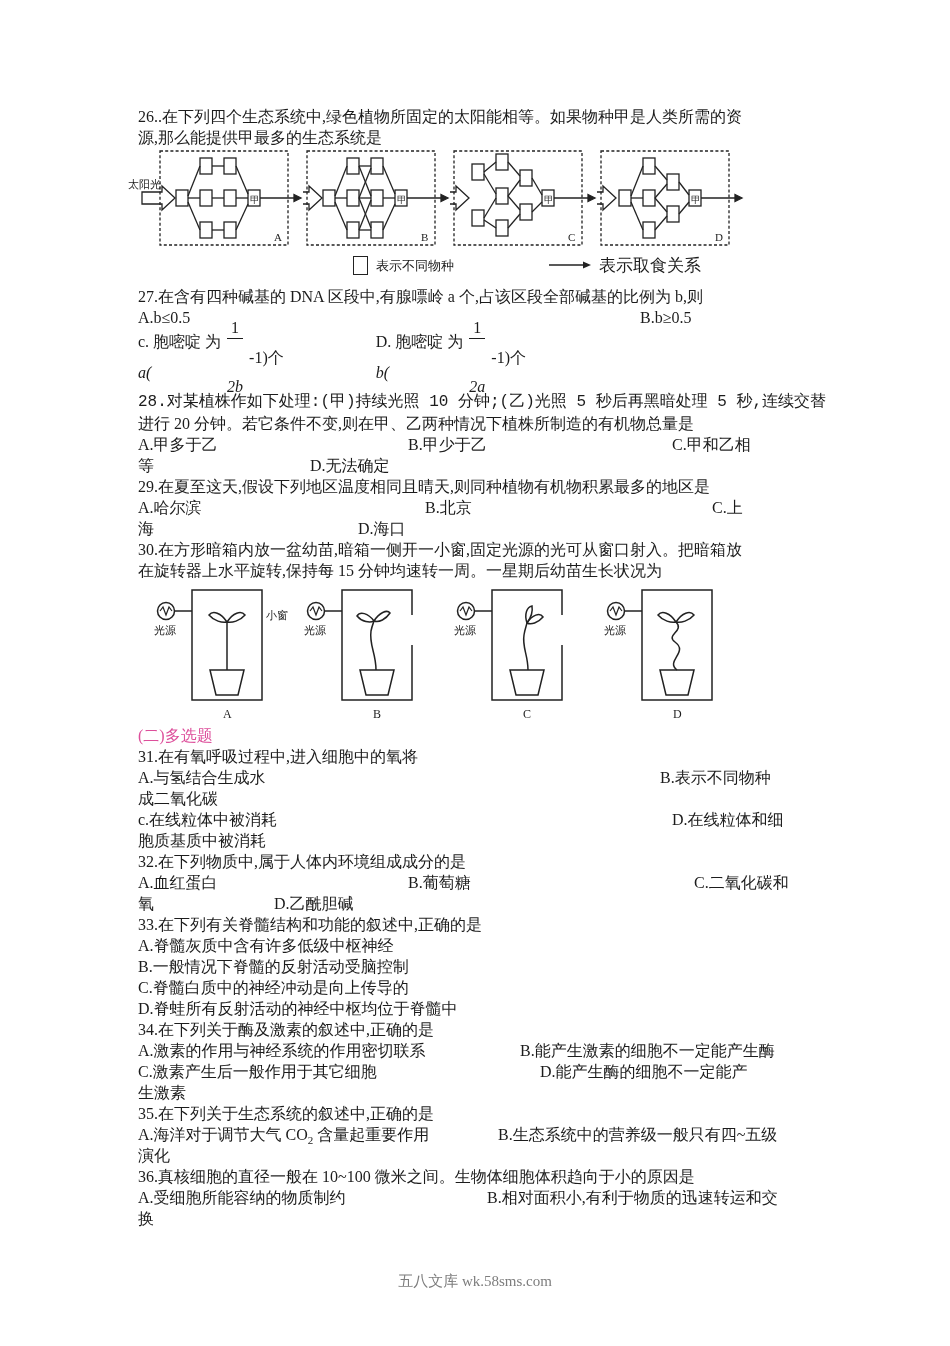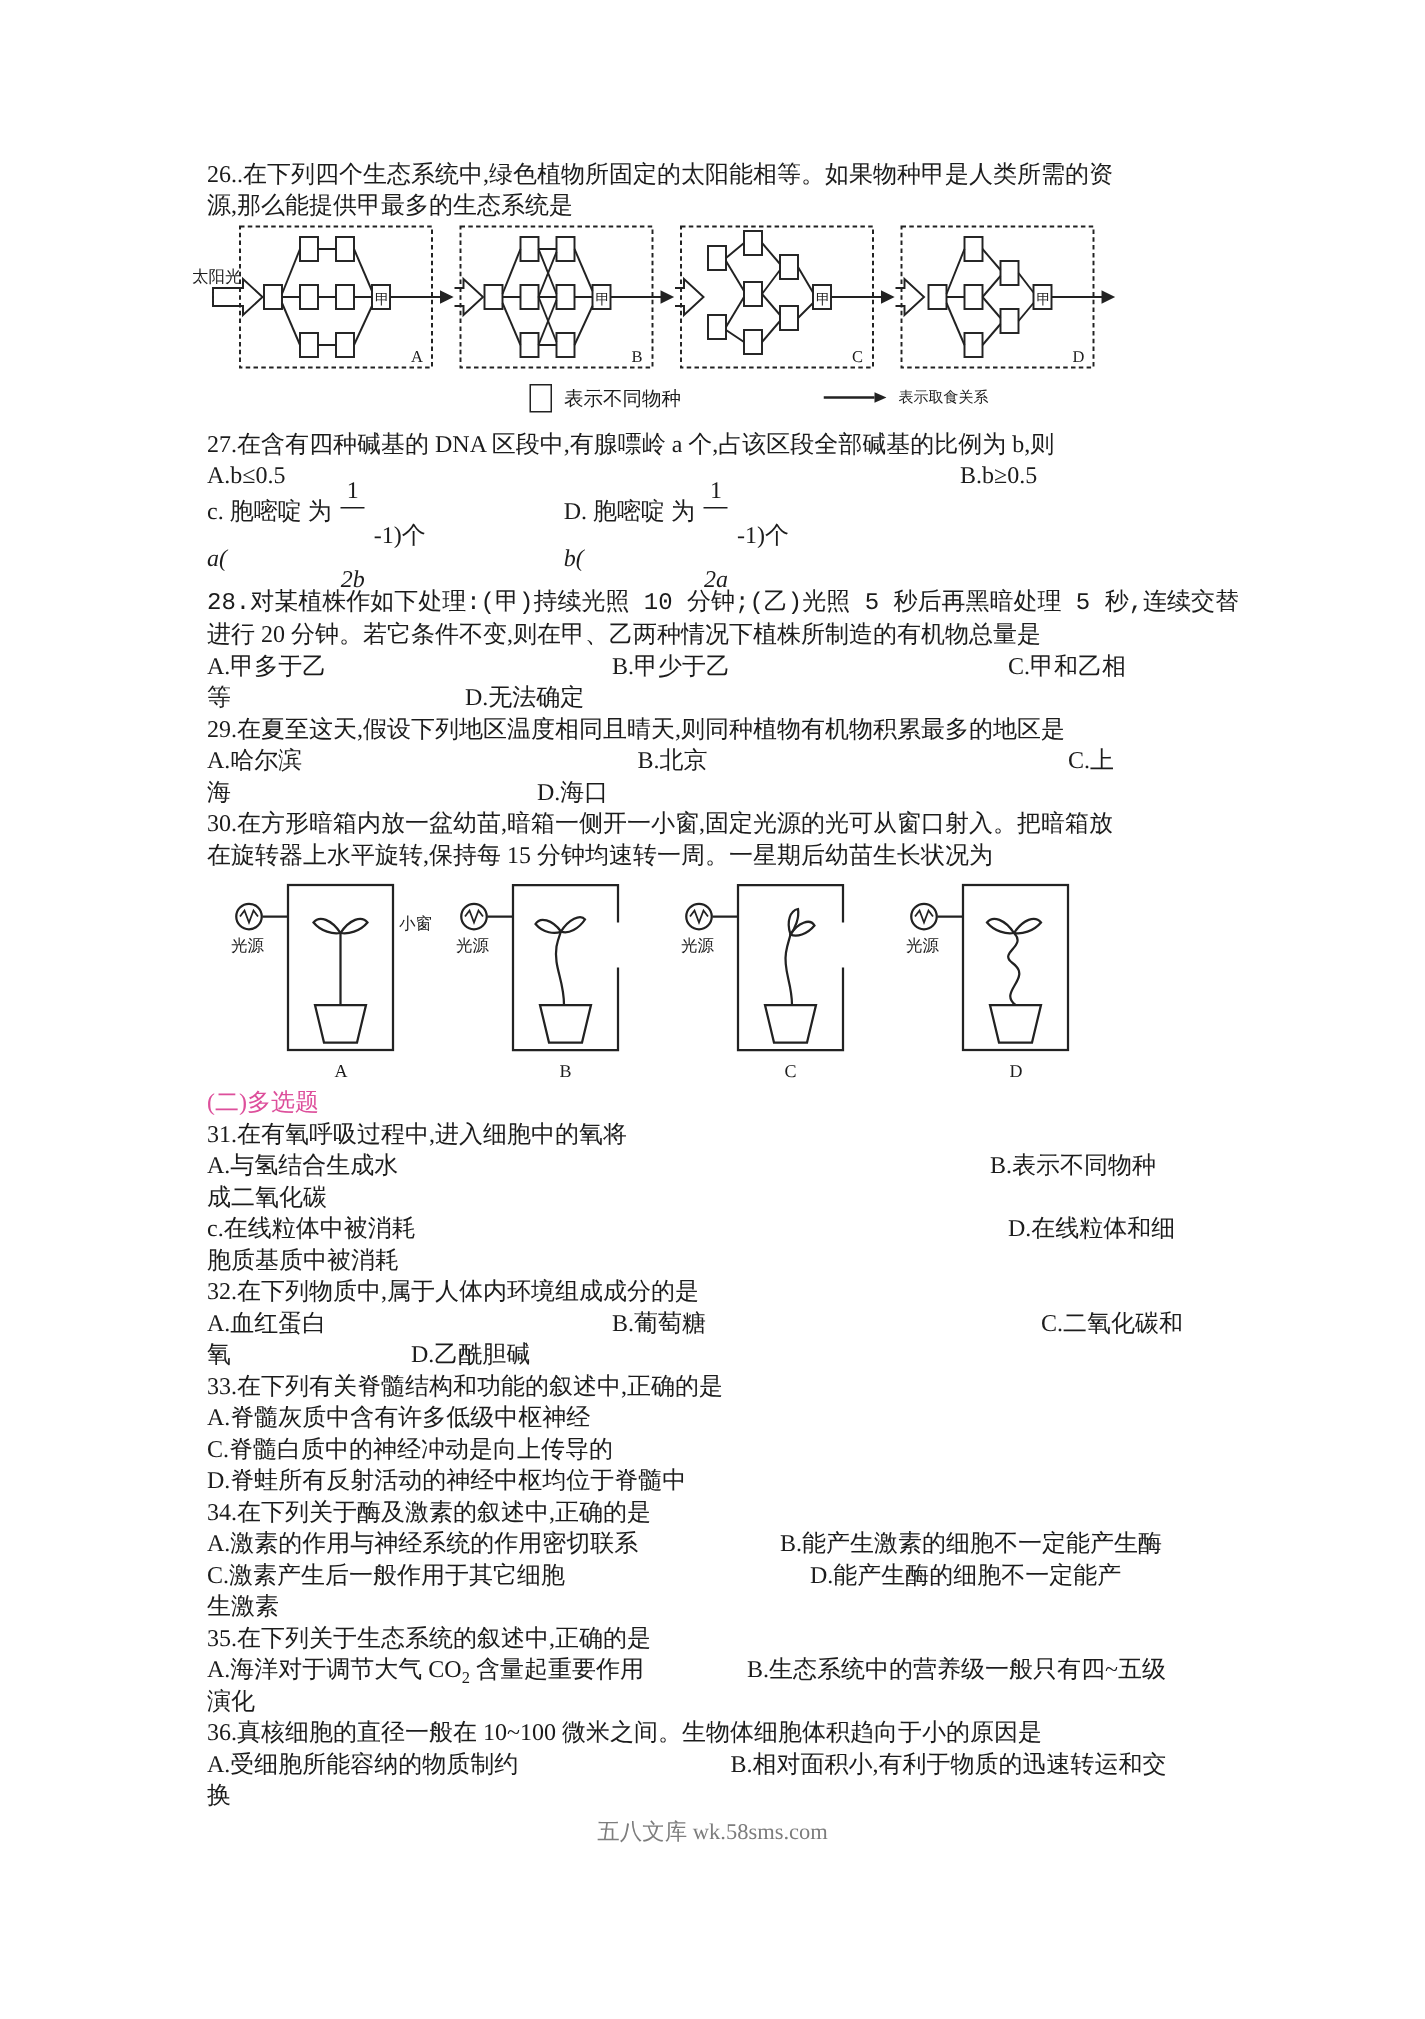--- a/index.html
+++ b/index.html
@@ -18,21 +18,21 @@
   svg{display:block;}
   .frac-row{display:flex;align-items:center;height:58px;}
   .frac-group{display:flex;align-items:center;}
   .fg-left{display:flex;flex-direction:column;justify-content:space-between;height:52px;}
   .fg-open{font-family:"Liberation Serif",serif;font-style:italic;}
   .frac{display:inline-flex;flex-direction:column;align-items:center;margin:0 6px;line-height:18px;}
   .frac .bar{display:block;width:100%;border-top:1.4px solid #1c1c1c;height:0;margin:1px 0;}
   .frac .den{font-style:italic;margin-top:38px;}
   .plantrow{position:relative;display:flex;margin-left:14px;}
   sub{font-size:11px;}
-  .footer{position:absolute;left:0;top:1212px;width:950px;text-align:center;
+  .footer{position:absolute;left:0;top:1272px;width:950px;text-align:center;
           font-size:15px;color:#7d7d7d;font-family:"Liberation Serif",serif;}
 </style>
 </head>
 <body>
 
 <div class="page">
   <div class="content">
 
     <div class="line">26..在下列四个生态系统中,绿色植物所固定的太阳能相等。如果物种甲是人类所需的资</div>
     <div class="line">源,那么能提供甲最多的生态系统是</div>
@@ -158,21 +158,21 @@
     </div>
 
     <div class="legendrow">
       <span class="legend-sq"></span>
       <span style="font-size:13px;">表示不同物种</span>
       <span class="legend-gap"></span>
       <svg class="legend-arrow" width="42" height="10" viewBox="0 0 42 10">
         <line x1="0" y1="5" x2="34" y2="5" stroke="#222" stroke-width="1.6"></line>
         <polygon points="34,1.5 42,5 34,8.5" fill="#222"></polygon>
       </svg>
-      <span style="font-size:10px;">表示取食关系</span>
+      <span style="font-size:17px;">表示取食关系</span>
     </div>
 
     <div class="line" style="margin-top:8px;">27.在含有四种碱基的 DNA 区段中,有腺嘌岭 a 个,占该区段全部碱基的比例为 b,则</div>
     <div class="line opts">
       <span class="opt" style="left:0;">A.b≤0.5</span>
       <span class="opt" style="left:502px;">B.b≥0.5</span>
     </div>
     <div class="frac-row">
       <div class="frac-group">
         <div class="fg-left">
@@ -310,20 +310,21 @@
       <span class="opt" style="left:270px;">B.葡萄糖</span>
       <span class="opt" style="left:556px;">C.二氧化碳和</span>
     </div>
     <div class="line opts">
       <span class="opt" style="left:0;">氧</span>
       <span class="opt" style="left:136px;">D.乙酰胆碱</span>
     </div>
 
     <div class="line">33.在下列有关脊髓结构和功能的叙述中,正确的是</div>
     <div class="line">A.脊髓灰质中含有许多低级中枢神经</div>
+    <div class="line">B.一般情况下脊髓的反射活动受脑控制</div>
     <div class="line">C.脊髓白质中的神经冲动是向上传导的</div>
     <div class="line">D.脊蛙所有反射活动的神经中枢均位于脊髓中</div>
 
     <div class="line">34.在下列关于酶及激素的叙述中,正确的是</div>
     <div class="line opts">
       <span class="opt" style="left:0;">A.激素的作用与神经系统的作用密切联系</span>
       <span class="opt" style="left:382px;">B.能产生激素的细胞不一定能产生酶</span>
     </div>
     <div class="line opts">
       <span class="opt" style="left:0;">C.激素产生后一般作用于其它细胞</span>

